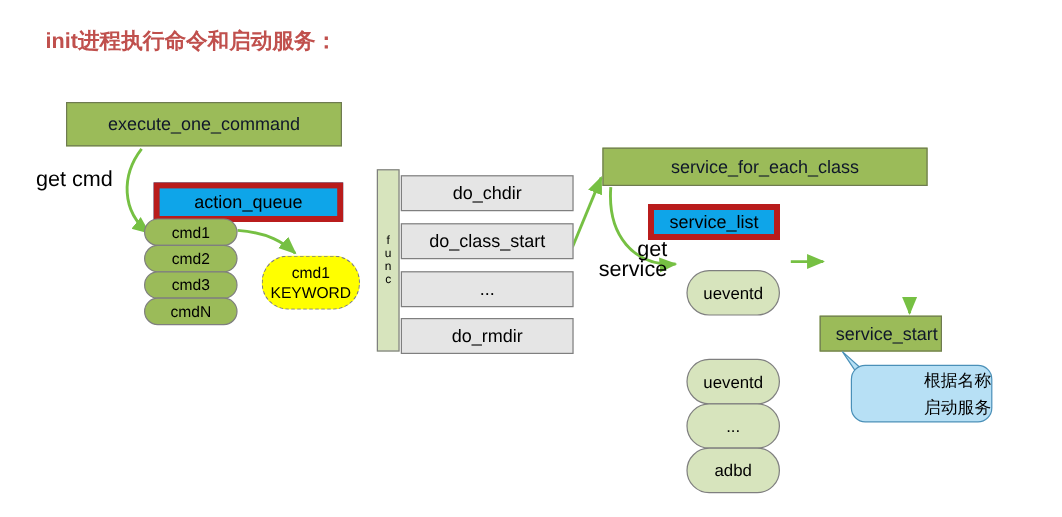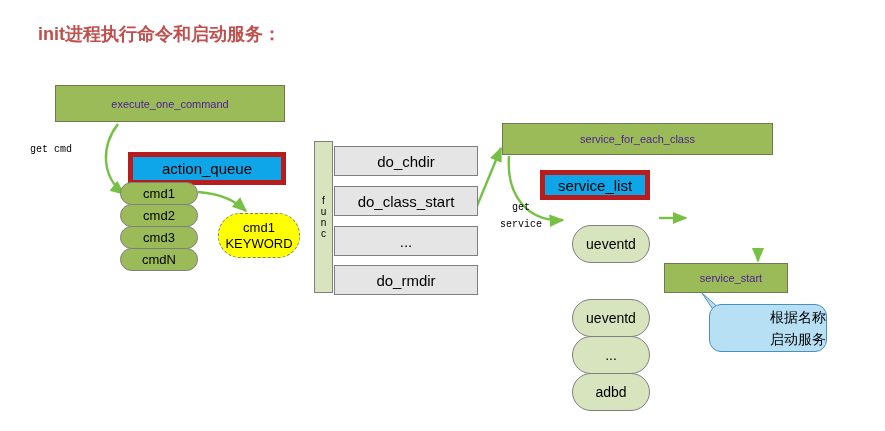--- a/index.html
+++ b/index.html
@@ -25,22 +25,22 @@
     font-weight: bold;
     color: #c0504d;
     letter-spacing: 0px;
     white-space: nowrap;
   }
 
   
   .proc-box {
     background: #9bbb59;
     border: 1px solid #6e7b50;
-    color: #4c1d95;
-    font-size: 11px;
+    color: #0f172a;
+    font-size: 15px;
     display: flex;
     align-items: center;
     justify-content: center;
     text-align: center;
     white-space: nowrap;
   }
 
   
   .header-box {
     background: #0ea5e9;
@@ -150,26 +150,25 @@
     line-height: 22px;
     display: flex;
     flex-direction: column;
     align-items: flex-end;
     justify-content: center;
     text-align: center;
   }
 
   
   .edge-label {
-    font-size: 10px;
+    font-size: 18px;
     color: #000000;
     white-space: nowrap;
     line-height: 17px;
-    text-align: center;
-    font-family: Liberation Mono, monospace;
+    text-align: right;
   }
 
   
   #arrows {
     position: absolute;
     left: 0; top: 0;
     width: 885px; height: 431px;
     pointer-events: none;
   }
 </style>
@@ -236,21 +235,21 @@
   </div>
 
   <div class="abs header-box" style="left:540px; top:170px; width:110px; height:30px;">service_list</div>
 
   <div class="abs service-item" style="left:572px; top:199px; width:78px; height:38px;">ueventd</div>
   <div class="abs service-item" style="left:572px; top:273px; width:78px; height:38px;">ueventd</div>
   <div class="abs service-item" style="left:572px; top:310px; width:78px; height:38px;">...</div>
   <div class="abs service-item" style="left:572px; top:347px; width:78px; height:38px;">adbd</div>
 
 
-  <div class="abs proc-box" style="left:664px; top:263px; width:124px; height:30px;padding-left:10px;">service_start</div>
+  <div class="abs proc-box" style="left:683px; top:263px; width:102px; height:30px;padding-left:10px;">service_start</div>
 
   <svg class="abs" style="left:700px; top:291px; width:40px; height:24px;" viewBox="0 0 40 24" xmlns="http://www.w3.org/2000/svg">
     <polygon points="2,2 22,20 14,20" fill="#b7e0f5" stroke="#4a90b8" stroke-width="1"></polygon>
   </svg>
   <div class="abs" id="callout" style="left:709px; top:304px; width:118px; height:48px;">
     <span>根据名称</span>
     <span>启动服务</span>
   </div>
 
 </div>

